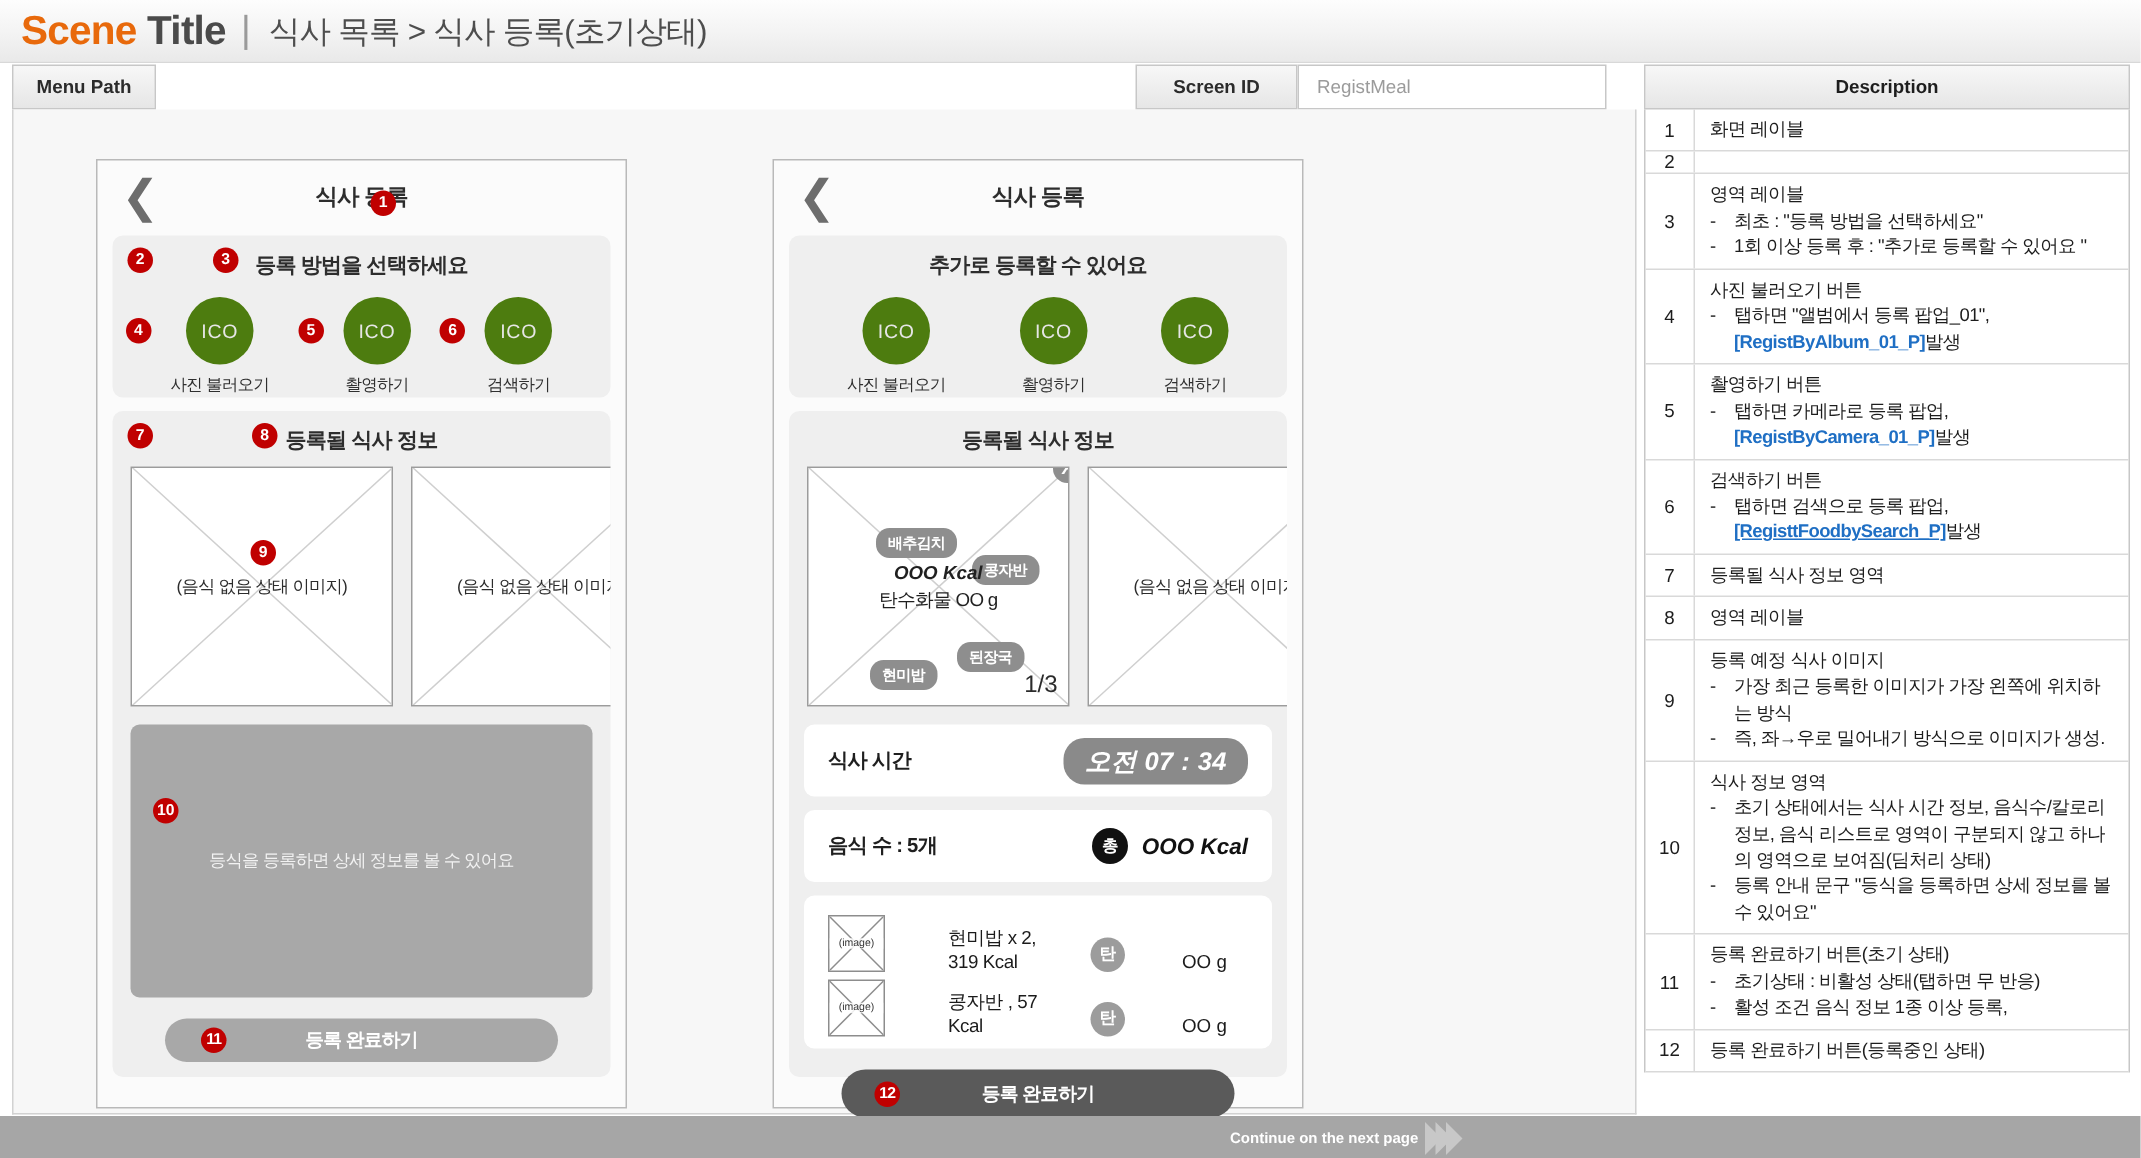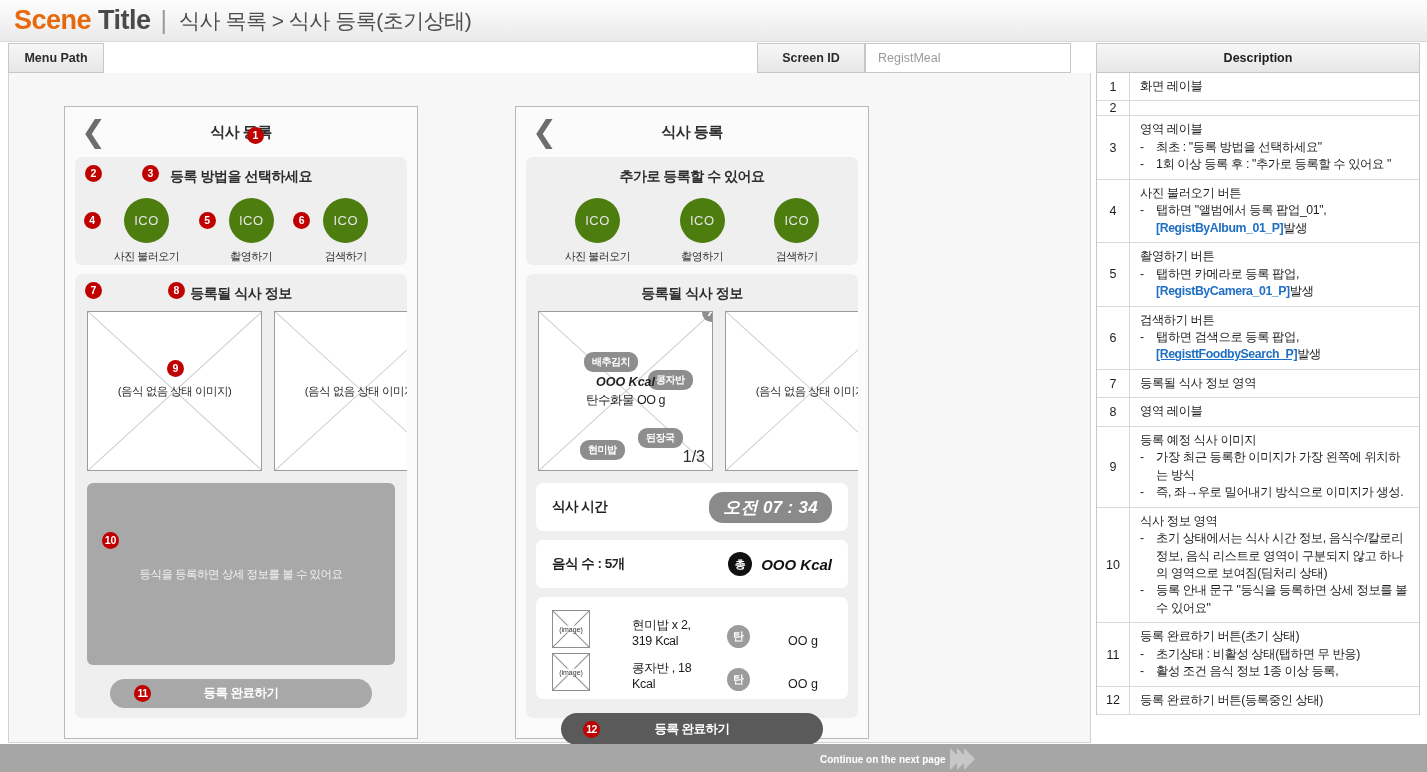--- a/index.html
+++ b/index.html
@@ -382,21 +382,21 @@
           <div class="food-name">현미밥 x 2, 319 Kcal</div>
           <div class="carb-badge">탄</div>
           <div class="carb-val">OO g</div>
         </div>
         <div class="food-row">
           <div class="food-thumb">
             <div class="x1"></div>
             <div class="x2"></div>
             <div class="lbl">(image)</div>
           </div>
-          <div class="food-name">콩자반 , 18 Kcal</div>
+          <div class="food-name">콩자반 , 57 Kcal</div>
           <div class="carb-badge">탄</div>
           <div class="carb-val">OO g</div>
         </div>
       </div>
 
       <div class="cta active">
         <div class="marker" style="left:22px; top:8px;">12</div>
         <span>등록 완료하기</span>
       </div>
     </div>

